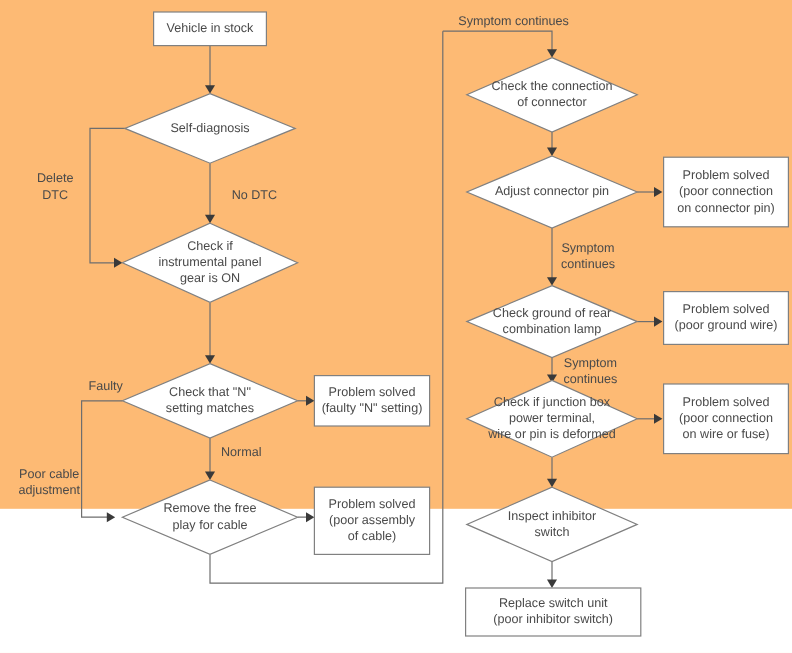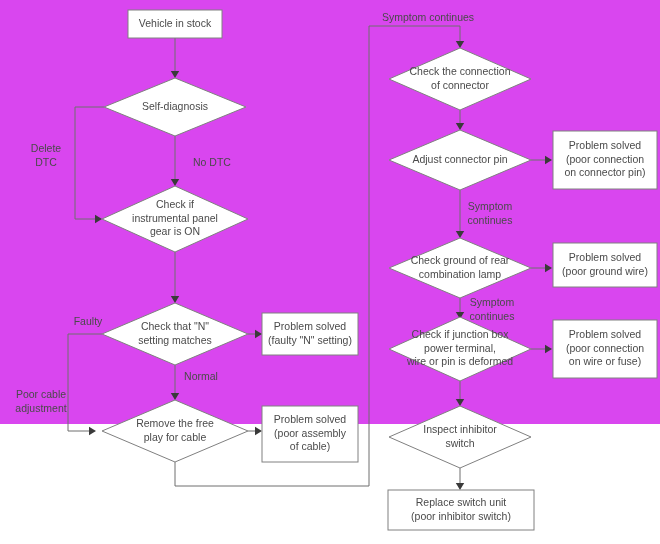--- a/index.html
+++ b/index.html
@@ -10,21 +10,21 @@
   body {
     width: 660px;
     height: 544px;
     font-family: "Liberation Sans", sans-serif;
     overflow: hidden;
   }
   #chart-root {
     position: relative;
     width: 660px;
     height: 424px;
-    background: #d946ef;
+    background: #fdba74;
   }
   svg.flow {
     position: absolute;
     left: 0;
     top: 0;
     width: 660px;
     height: 544px;
   }
   .node-shape {
     fill: #ffffff;

